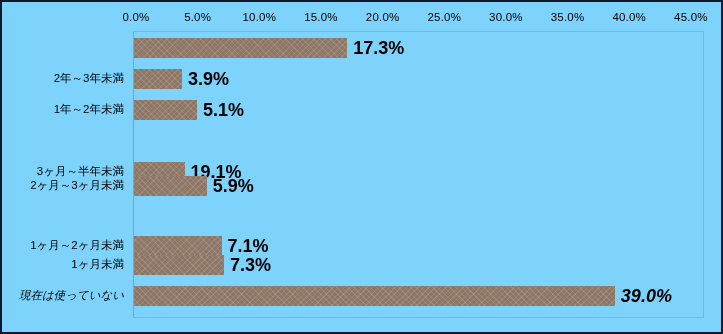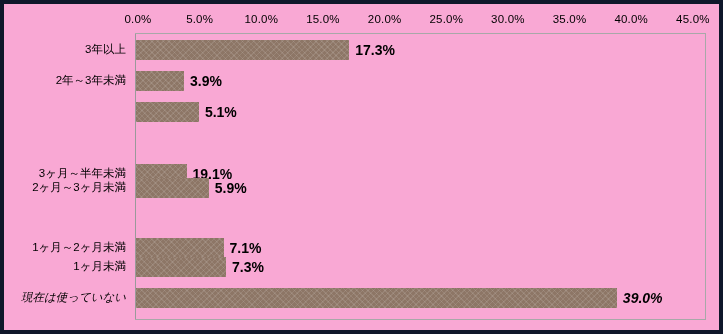--- a/index.html
+++ b/index.html
@@ -8,22 +8,22 @@
     padding: 0;
     background: #ffffff;
   }
   body {
     font-family: "Liberation Sans", "DejaVu Sans", sans-serif;
   }
   #chart-frame {
     position: relative;
     width: 723px;
     height: 334px;
-    background: #f9a8d4;
-    border: 4px solid #0f172a;
+    background: #7dd3fc;
+    border: 2px solid #0f172a;
     overflow: hidden;
   }
   
   #x-axis-labels {
     position: absolute;
     left: 0;
     top: 8px;
     width: 723px;
     height: 16px;
   }
@@ -97,21 +97,21 @@
         rgba(255,255,255,0.10) 0px,
         rgba(255,255,255,0.10) 1px,
         rgba(0,0,0,0) 1px,
         rgba(0,0,0,0) 4px);
   }
   .bar-value {
     position: absolute;
     top: 6px;
     height: 20px;
     line-height: 20px;
-    font-size: 14px;
+    font-size: 18px;
     font-weight: bold;
     color: #000000;
     white-space: nowrap;
   }
 </style>
 </head>
 <body>
 
 <div id="chart-frame">
 
@@ -127,30 +127,30 @@
       <div class="x-tick-label" style="left: 627.2px;">40.0%</div>
       <div class="x-tick-label" style="left: 688.85px;">45.0%</div>
     </div>
 
   <div id="value-axis-line"></div>
 
   <div id="plot-area"></div>
 
   <div id="rows">
       <div class="bar-row" style="top: 0px;">
-        <div class="cat-label">3年以上</div>
         <div class="bar" style="width: 213.309px; left: 132px; background-color: rgb(141, 118, 102);"></div>
         <div class="bar-value" style="left: 351.309px;">17.3%</div>
       </div>
       <div class="bar-row" style="top: 31px;">
         <div class="cat-label">2年～3年未満</div>
         <div class="bar" style="width: 48.087px; left: 132px; background-color: rgb(141, 118, 102);"></div>
         <div class="bar-value" style="left: 186.087px;">3.9%</div>
       </div>
       <div class="bar-row" style="top: 62px;">
+        <div class="cat-label">1年～2年未満</div>
         <div class="bar" style="width: 62.883px; left: 132px; background-color: rgb(141, 118, 102);"></div>
         <div class="bar-value" style="left: 200.883px;">5.1%</div>
       </div>
       <div class="bar-row" style="top: 124px; text-decoration: underline;">
         <div class="cat-label">3ヶ月～半年未満</div>
         <div class="bar" style="width: 50.553px; left: 132px; background-color: rgb(141, 118, 102);"></div>
         <div class="bar-value" style="left: 188.553px;">19.1%</div>
       </div>
       <div class="bar-row" style="top: 138px;">
         <div class="cat-label">2ヶ月～3ヶ月未満</div>

